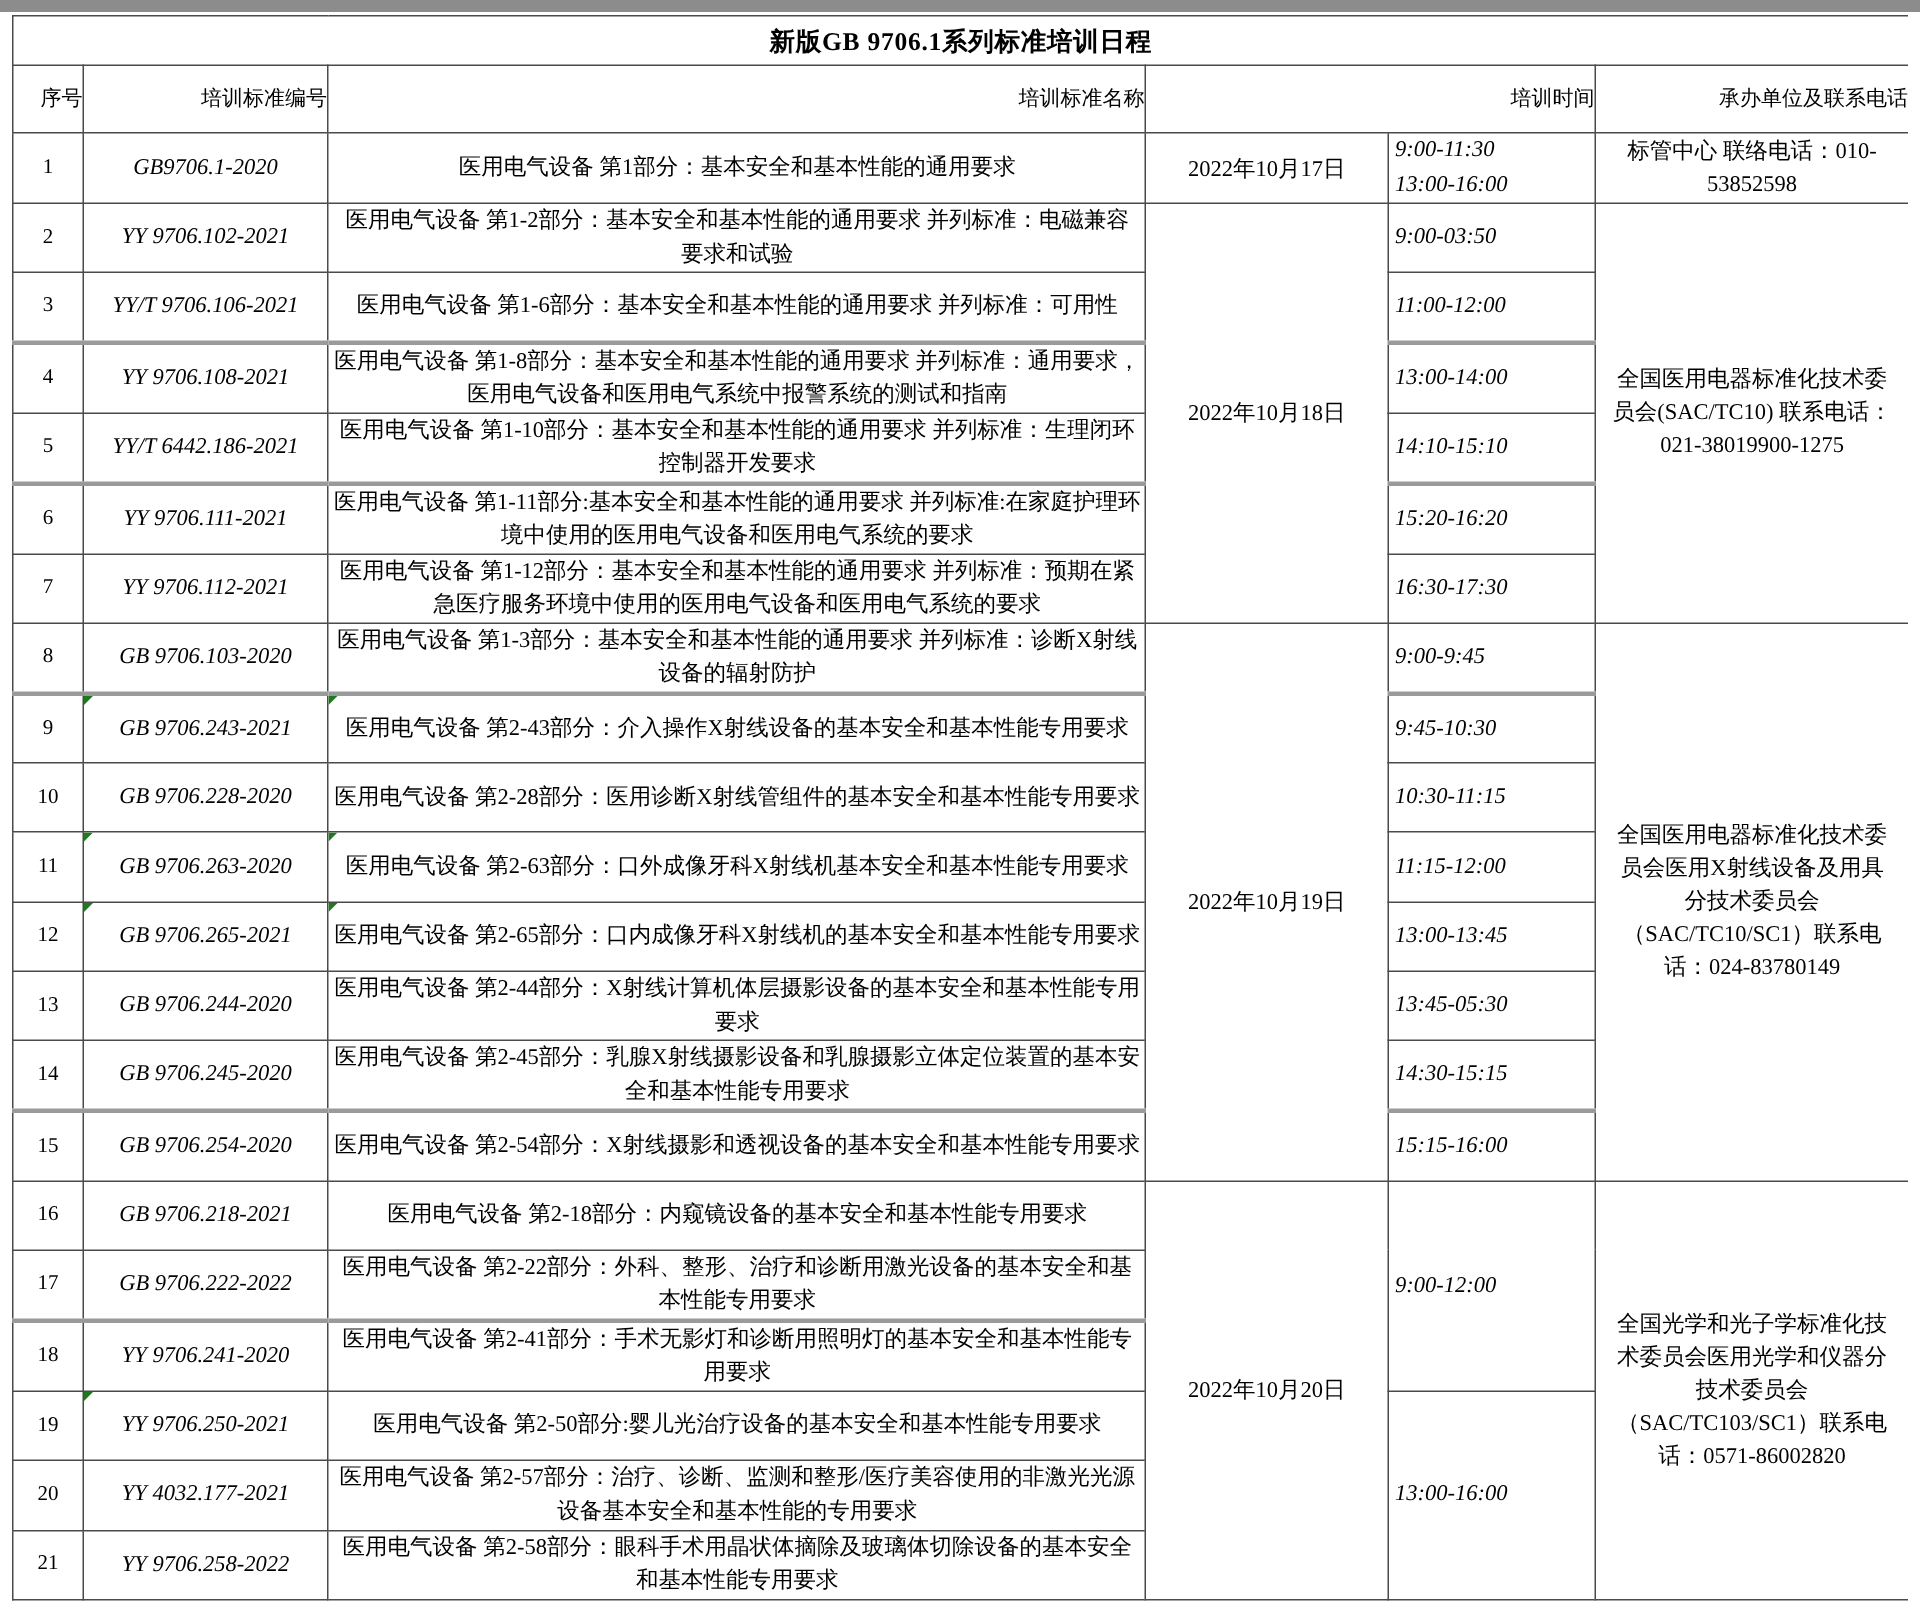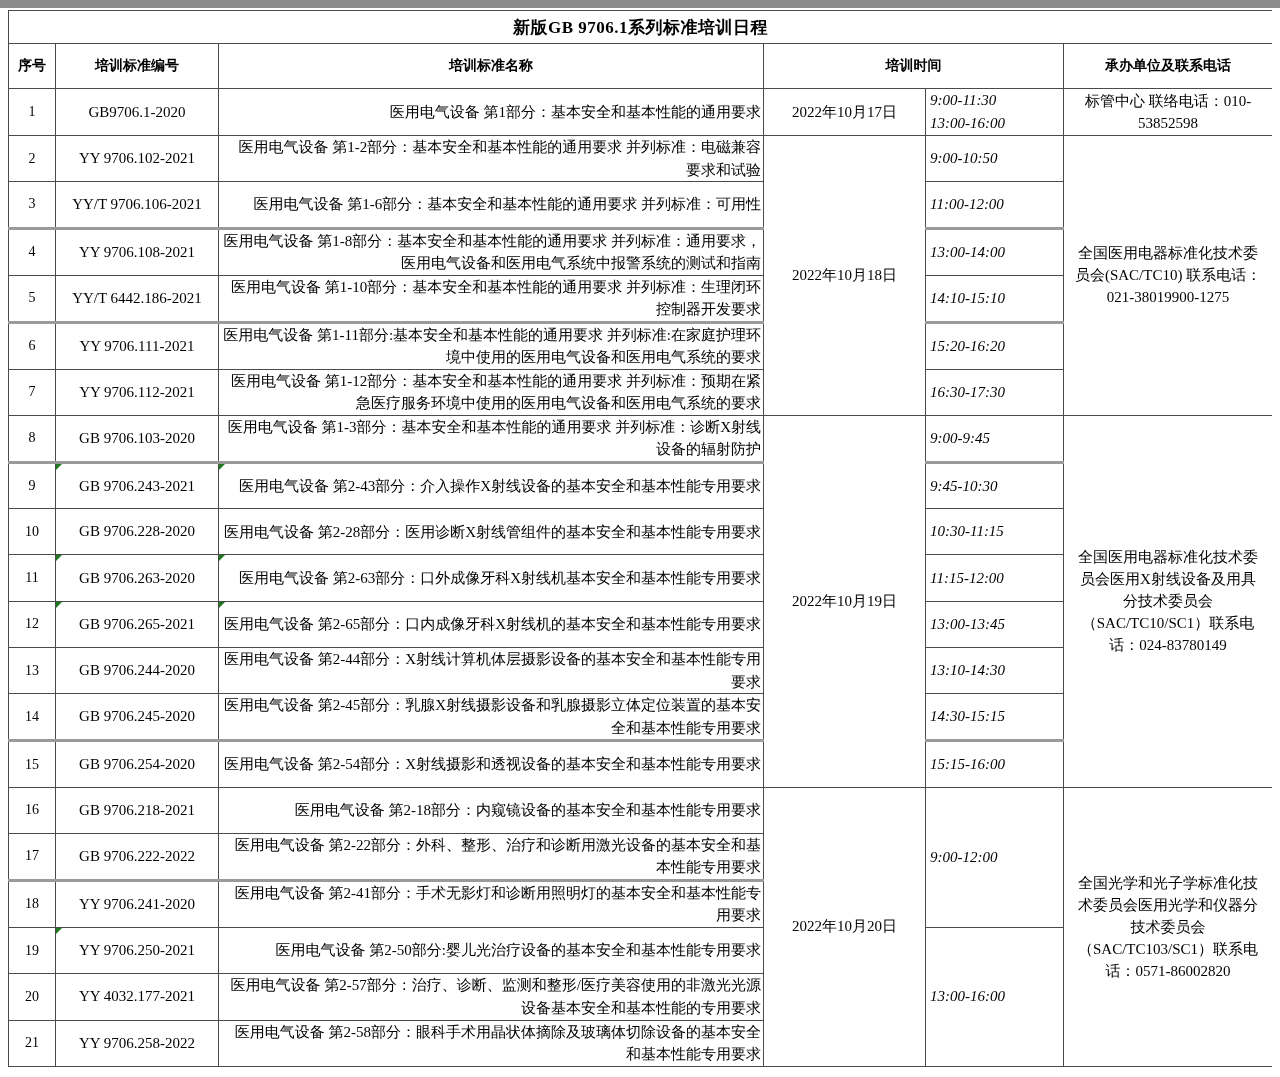--- a/index.html
+++ b/index.html
@@ -6,25 +6,25 @@
   body{
     width:1280px;height:1077px;overflow:hidden;position:relative;
     background:#ffffff;color:#000;
     font-family:"Liberation Serif","DejaVu Serif",serif;
   }
   .top-strip{position:absolute;top:0;left:0;width:1280px;height:8px;background:#8c8c8c;}
   .table-wrap{position:absolute;top:10px;left:8px;width:1264px;height:1067px;overflow:hidden;}
   table{border-collapse:collapse;table-layout:fixed;width:1264px;}
   td,th{border:1px solid #4a4a4a;overflow:hidden;position:relative;vertical-align:middle;}
   .title-row td{height:30px;text-align:center;font-weight:bold;font-size:17px;letter-spacing:.5px;}
-  .head-row th{height:44px;text-align:center;font-weight:bold;font-size:14px;padding:0;}
+  .head-row th{height:44px;text-align:right;font-weight:normal;font-size:14px;padding:0;}
   tr.r{height:46.3px;}
   td.no{text-align:center;font-size:14px;padding:0;}
-  td.code{text-align:center;font-size:15px;padding:0;}
-  td.name{font-size:15px;line-height:22.5px;padding:0 2px 0 3px;text-align:right;}
+  td.code{text-align:center;font-size:15px;padding:0;font-style:italic;}
+  td.name{font-size:15px;line-height:22.5px;padding:0 2px 0 3px;text-align:center;}
   td.date{text-align:center;font-size:15px;padding:0;}
   td.time{font-size:15px;padding:0 0 0 4px;white-space:pre-line;line-height:23px;text-align:left;font-style:italic;}
   td.org{text-align:center;font-size:15px;line-height:22px;white-space:pre-line;padding:0 2px;}
   tr.stitch > td{border-top:3px solid #9a9a9a;}
   .corner{position:absolute;top:0;left:0;width:0;height:0;
     border-top:6px solid #1f7a1f;border-right:6px solid transparent;}
 </style>
 </head>
 <body>
 
@@ -61,21 +61,21 @@
 13:00-16:00</td>
       <td class="org">标管中心 联络电话：010-
 53852598</td>
     </tr>
 
     <tr class="r">
       <td class="no">2</td>
       <td class="code">YY 9706.102-2021</td>
       <td class="name">医用电气设备 第1-2部分：基本安全和基本性能的通用要求 并列标准：电磁兼容 要求和试验</td>
       <td class="date" rowspan="6">2022年10月18日</td>
-      <td class="time">9:00-10:50</td>
+      <td class="time">9:00-03:50</td>
       <td class="org" rowspan="6">全国医用电器标准化技术委
 员会(SAC/TC10) 联系电话：
 021-38019900-1275</td>
     </tr>
     <tr class="r">
       <td class="no">3</td>
       <td class="code">YY/T 9706.106-2021</td>
       <td class="name">医用电气设备 第1-6部分：基本安全和基本性能的通用要求 并列标准：可用性</td>
       <td class="time">11:00-12:00</td>
     </tr>
@@ -137,21 +137,21 @@
     <tr class="r">
       <td class="no">12</td>
       <td class="code"><span class="corner"></span>GB 9706.265-2021</td>
       <td class="name"><span class="corner"></span>医用电气设备 第2-65部分：口内成像牙科X射线机的基本安全和基本性能专用要求</td>
       <td class="time">13:00-13:45</td>
     </tr>
     <tr class="r">
       <td class="no">13</td>
       <td class="code">GB 9706.244-2020</td>
       <td class="name">医用电气设备 第2-44部分：X射线计算机体层摄影设备的基本安全和基本性能专用要求</td>
-      <td class="time">13:10-14:30</td>
+      <td class="time">13:45-05:30</td>
     </tr>
     <tr class="r">
       <td class="no">14</td>
       <td class="code">GB 9706.245-2020</td>
       <td class="name">医用电气设备 第2-45部分：乳腺X射线摄影设备和乳腺摄影立体定位装置的基本安全和基本性能专用要求</td>
       <td class="time">14:30-15:15</td>
     </tr>
     <tr class="r stitch">
       <td class="no">15</td>
       <td class="code">GB 9706.254-2020</td>

